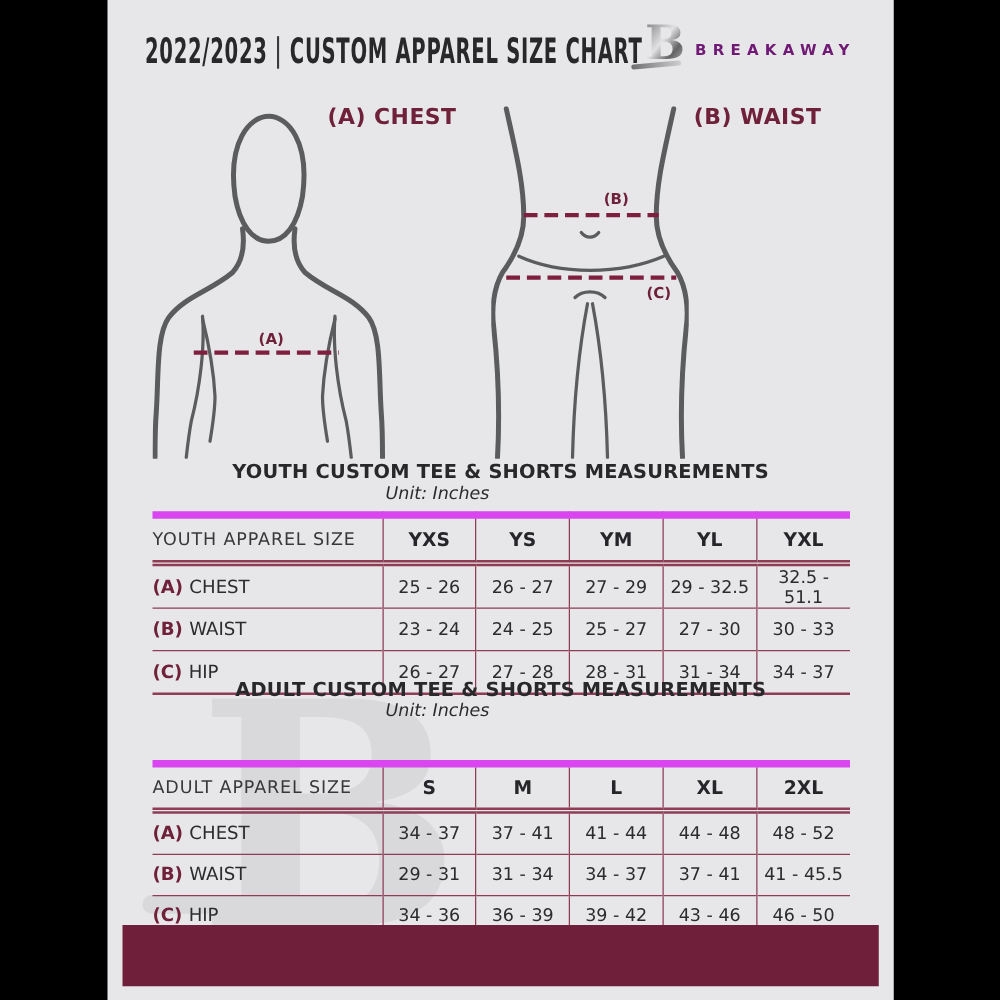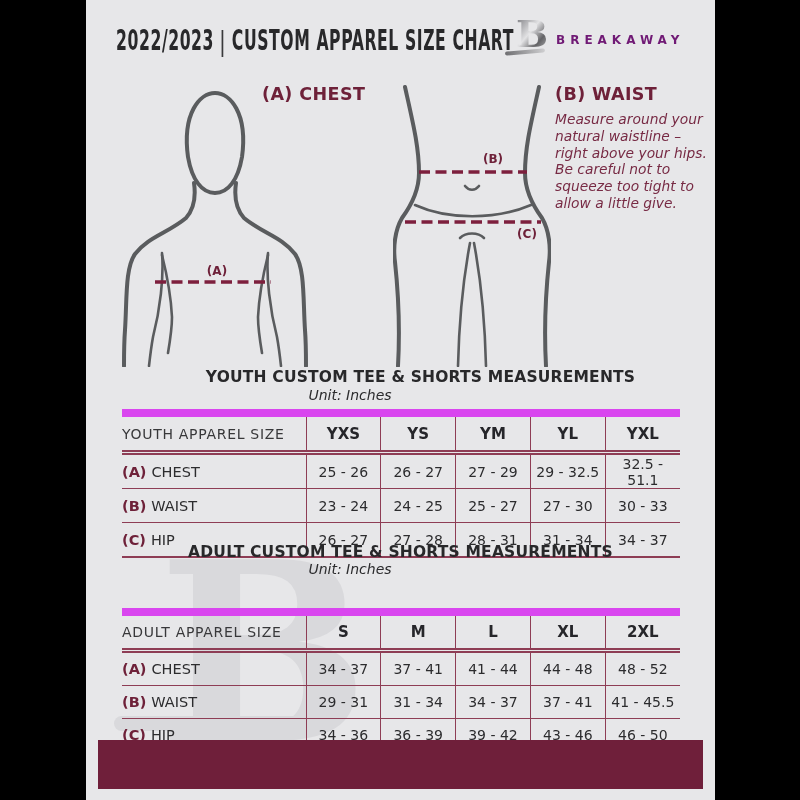--- a/index.html
+++ b/index.html
@@ -72,27 +72,27 @@
   .guide-p {
     margin-top:7px; font-size:13.8px; font-style:italic; line-height:1.22;
     color:#772a44; white-space:pre-line;
   }
 
   
   .tbl-title { position:absolute; left:0; width:629px; text-align:center;
                font-size:15.5px; font-weight:bold; letter-spacing:0.2px; color:#28282a; }
   .tbl-unit  { position:absolute; left:0; width:528px; text-align:center;
                font-size:14px; font-style:italic; color:#2b2b2d; }
-  .t1-title { top:368px;padding-left:20px; } .t1-unit { top:387px; }
+  .t1-title { top:368px; } .t1-unit { top:387px; }
   .t2-title { top:543px; } .t2-unit { top:561px; }
 
   .sizes-table {
     position:absolute; left:36px; width:558px;
     border-collapse:collapse; table-layout:fixed;
-    border-top:8px solid #d946ef; border-bottom:2px solid #8e3d55;
+    border-top:6px solid #d946ef; border-bottom:2px solid #8e3d55;
   }
   .tbl-youth { top:409px; } .tbl-adult { top:608px; }
   .sizes-table col.c-label { width:184px; }
   .sizes-table th, .sizes-table td { padding:0; border:0; }
   .sizes-table th + th, .sizes-table td + td { border-left:1.6px solid #8e3d55; }
   .sizes-table thead th { border-bottom:5px double #8e3d55; }
   .sizes-table tbody tr + tr td { border-top:1.6px solid #8e3d55; }
   .tbl-youth th, .tbl-youth td { height:33px; }
   .tbl-adult th, .tbl-adult td { height:32px; }
   .h-label { text-align:left; padding-left:13px; font-weight:400;
@@ -157,26 +157,20 @@
         <path class="dash" d="M 12,137 H 148"></path>
         <text x="100" y="78">(B)</text>
         <text x="134" y="153">(C)</text>
       </svg>
 
       <div class="guide-block gb-chest">
         <div class="guide-h">(A) CHEST</div>
       </div>
       <div class="guide-block gb-waist">
         <div class="guide-h">(B) WAIST</div>
-        <div class="guide-p">Measure around your
-natural waistline –
-right above your hips.
-Be careful not to
-squeeze too tight to
-allow a little give.</div>
       </div>
 
       <div class="tbl-title t1-title">YOUTH CUSTOM TEE &amp; SHORTS MEASUREMENTS</div>
       <div class="tbl-unit t1-unit">Unit: Inches</div>
       <table class="sizes-table tbl-youth">
         <colgroup>
             <col class="c-label">
             <col>
             <col>
             <col>

